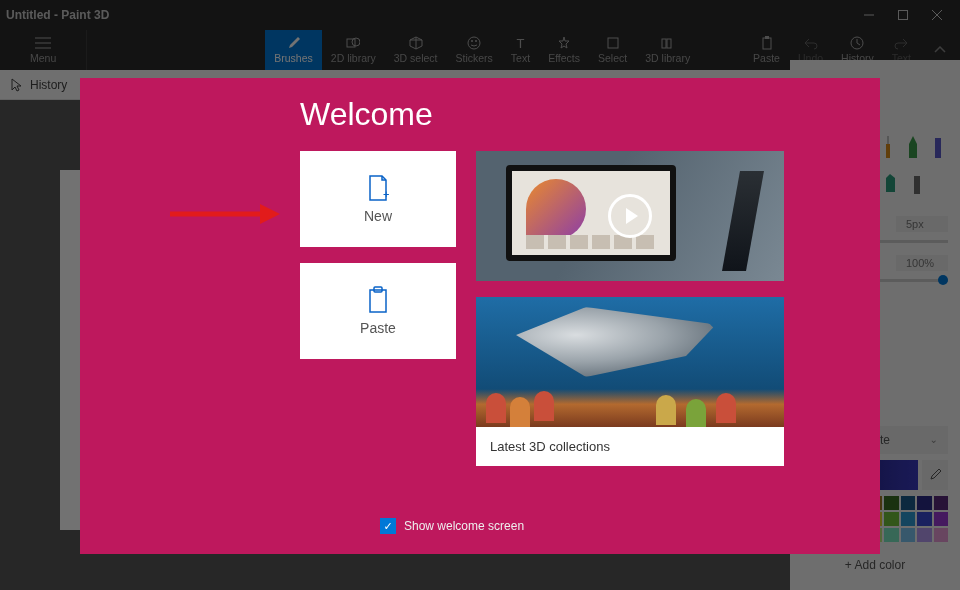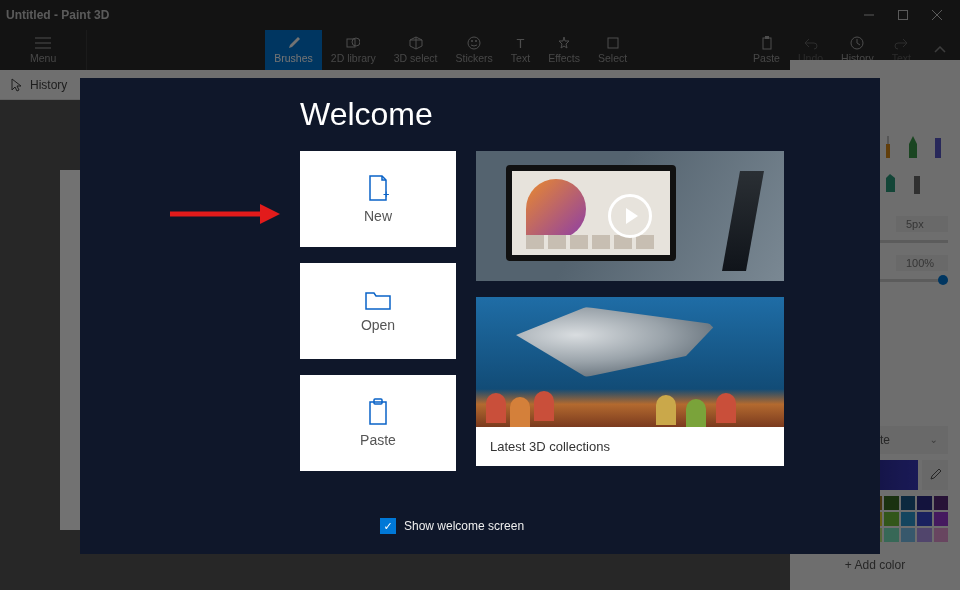--- a/index.html
+++ b/index.html
@@ -54,21 +54,21 @@
   .big-swatch { flex:1; height:30px; background:linear-gradient(90deg,#1a1a66,#3a3ac0);}
   .eyedrop { width:26px; background:#e8e8e8; display:flex; align-items:center; justify-content:center; font-size:13px;}
   .palette { display:grid; grid-template-columns:repeat(9,1fr); gap:2px; margin-bottom:8px;}
   .palette div { height:14px; }
   .addcolor { text-align:center; padding:8px; font-size:12px; color:#555;}
 
   
   .overlay { position:absolute; inset:0; background:rgba(0,0,0,0.55); }
 
   
-  .welcome { position:absolute; left:80px; right:80px; top:78px; bottom:36px; background:#0f172a; color:#fff; }
+  .welcome { position:absolute; left:80px; right:80px; top:78px; bottom:36px; background:#be185d; color:#fff; }
   .welcome-inner { padding:18px 0 0 220px; }
   .welcome h1 { font-weight:300; font-size:32px; margin-bottom:18px; }
   .cards-row { display:flex; gap:20px; }
   .left-col { display:flex; flex-direction:column; gap:16px; }
   .card { width:156px; height:96px; background:#fff; color:#555; display:flex; flex-direction:column;
           align-items:center; justify-content:center; gap:6px; font-size:14px;}
   .card .ic { color:#0a63c7; font-size:24px; }
   .right-col { display:flex; flex-direction:column; gap:16px; }
   .feature-card { width:308px; background:#fff; color:#333; font-size:13px; }
   .feature-card .thumb { height:130px; background:#4a5b68; position:relative; overflow:hidden;}
@@ -190,20 +190,29 @@
     </div>
     <span>Effects</span>
   </div>
   <div class="ribbon-item">
     <div class="ribbon-icon">
       <svg width="14" height="14">
           <rect x="2" y="2" width="10" height="10" fill="none" stroke="#aaa"></rect>
         </svg>
     </div>
     <span>Select</span>
+  </div>
+  <div class="ribbon-item">
+    <div class="ribbon-icon">
+      <svg width="14" height="14">
+          <rect x="1" y="3" width="4" height="9" fill="none" stroke="#aaa"></rect>
+          <rect x="6" y="3" width="4" height="9" fill="none" stroke="#aaa"></rect>
+        </svg>
+    </div>
+    <span>3D library</span>
   </div>
   <div class="spacer"></div>
   <div class="ribbon-item">
     <div class="ribbon-icon">
       <svg width="14" height="14">
           <rect x="3" y="2" width="8" height="11" fill="none" stroke="#aaa"></rect>
           <rect x="5" y="0" width="4" height="3" fill="#aaa"></rect>
         </svg>
     </div>
     <span>Paste</span>
@@ -424,28 +433,20 @@
             <svg width="24" height="28">
                 <path d="M4 2 L16 2 L20 6 L20 26 L4 26 Z" fill="none" stroke="#0a63c7" stroke-width="1.5"></path>
                 <path d="M16 2 L16 6 L20 6" fill="none" stroke="#0a63c7" stroke-width="1.5"></path>
                 <text x="17" y="24" font-size="11" fill="#0a63c7">+</text>
               </svg>
           </div>
           <span>New</span>
         </div>
         <div class="card">
           <div class="ic">
-            <svg width="28" height="22">
-                <path d="M2 4 L10 4 L12 7 L26 7 L26 20 L2 20 Z" fill="none" stroke="#0a63c7" stroke-width="1.5"></path>
-              </svg>
-          </div>
-          <span>Open</span>
-        </div>
-        <div class="card">
-          <div class="ic">
             <svg width="22" height="28">
                 <rect x="3" y="4" width="16" height="22" fill="none" stroke="#0a63c7" stroke-width="1.5"></rect>
                 <rect x="7" y="1" width="8" height="5" rx="1" fill="none" stroke="#0a63c7" stroke-width="1.5"></rect>
               </svg>
           </div>
           <span>Paste</span>
         </div>
       </div>
       <div class="right-col">
         <div class="feature-card">

